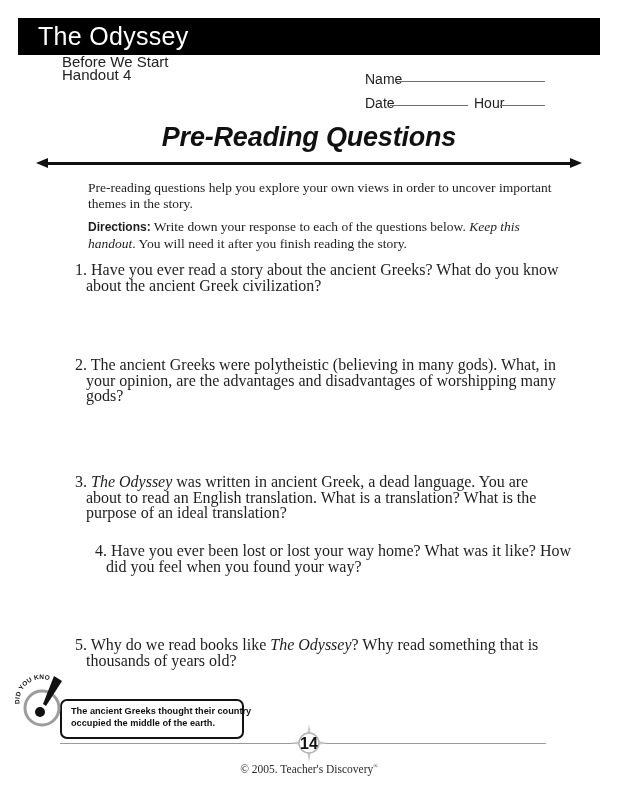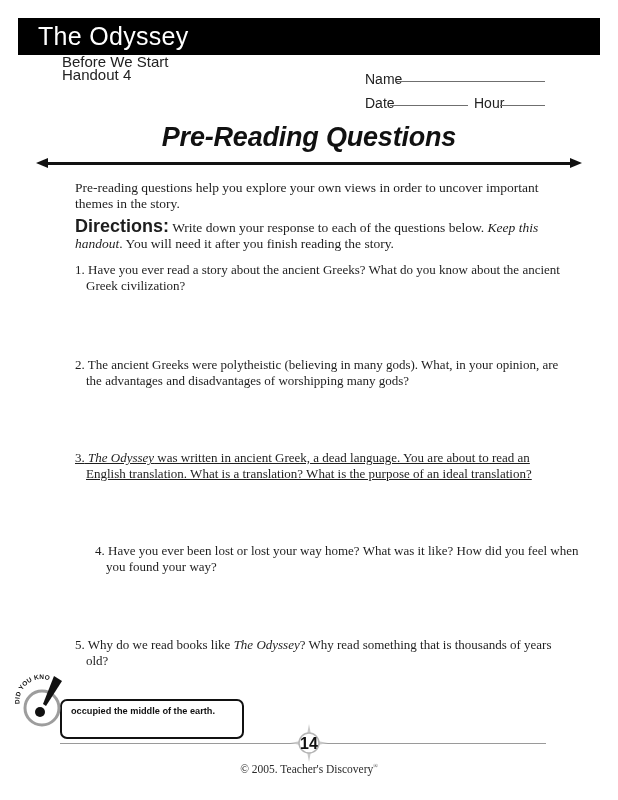--- a/index.html
+++ b/index.html
@@ -78,33 +78,33 @@
     }
     .arrow-head-right {
       left: 570px; top: 158px; width: 0; height: 0;
       border-top: 5.5px solid transparent;
       border-bottom: 5.5px solid transparent;
       border-left: 12px solid #111;
     }
 
     
     .body-text {
-      left: 75px; width: 480px;
+      left: 88px; width: 480px;
       font-size: 13.5px;
       line-height: 15.5px;
       color: #1e1e1e;
     }
     .directions-label {
       font-family: "Liberation Sans", "DejaVu Sans", sans-serif;
       font-weight: bold;
-      font-size: 18px;
+      font-size: 12px;
     }
     .question {
       left: 75px; width: 480px;
-      font-size: 13px;
+      font-size: 16px;
       line-height: 15.5px;
       color: #1e1e1e;
       padding-left: 11px;
       text-indent: -11px;
     }
     .question i { }
 
     
     .dyk-callout {
       left: 60px; top: 699px; width: 180px; height: 36px;
@@ -187,37 +187,38 @@
 <div class="abs question" style="top:262px;">
   <span>1.</span>
   <span>Have you ever read a story about the ancient Greeks? What do you know about the ancient Greek civilization?</span>
 </div>
 
 <div class="abs question" style="top:357px;">
   <span>2.</span>
   <span>The ancient Greeks were polytheistic (believing in many gods). What, in your opinion, are the advantages and disadvantages of worshipping many gods?</span>
 </div>
 
-<div class="abs question" style="top:450px;text-decoration:underline;">
+<div class="abs question" style="top:474px;">
   <span>3.</span>
   <i>The Odyssey</i><span> was written in ancient Greek, a dead language. You are about to read an English translation. What is a translation? What is the purpose of an ideal translation?</span>
 </div>
 
 <div class="abs question" style="top:543px;margin-left:20px;">
   <span>4.</span>
   <span>Have you ever been lost or lost your way home? What was it like? How did you feel when you found your way?</span>
 </div>
 
 <div class="abs question" style="top:637px;">
   <span>5.</span>
   <span>Why do we read books like </span><i>The Odyssey</i><span>? Why read something that is thousands of years old?</span>
 </div>
 
 <div class="abs dyk-callout">
   <div class="dyk-text">
+    <div>The ancient Greeks thought their country</div>
     <div>occupied the middle of the earth.</div>
   </div>
 </div>
 
 <div class="abs dyk-icon">
   <svg width="56" height="56" viewBox="0 0 56 56" xmlns="http://www.w3.org/2000/svg">
     <defs>
       <path id="dykArc" d="M 6 34 A 22 22 0 0 1 34 8"></path>
     </defs>
     <circle cx="28" cy="36" r="17" fill="#ffffff" stroke="#9d9d9d" stroke-width="3"></circle>

